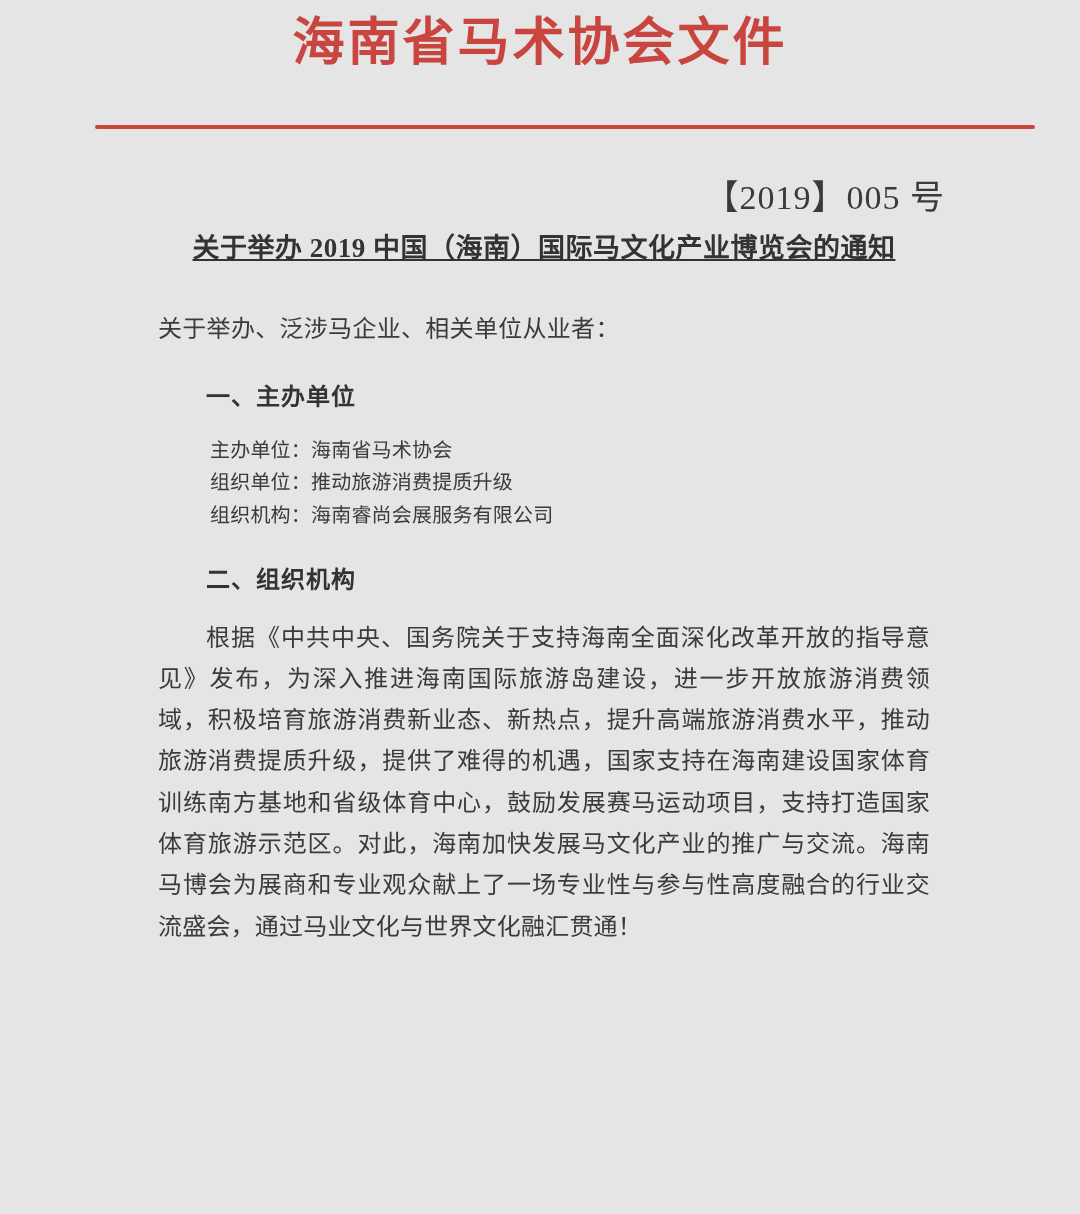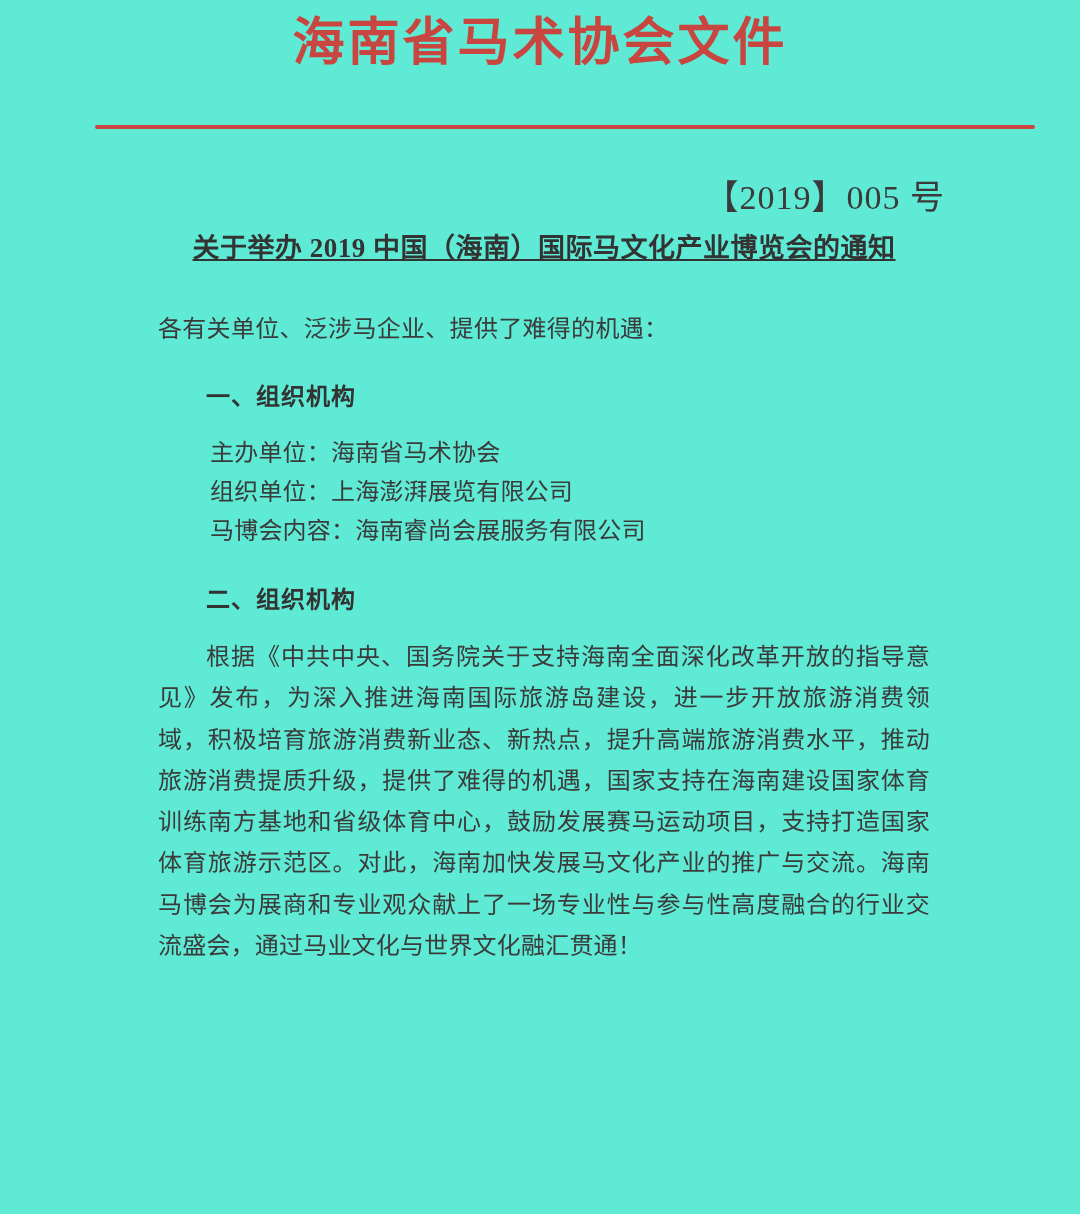--- a/index.html
+++ b/index.html
@@ -11,21 +11,21 @@
   body {
     font-family: "Liberation Serif", "DejaVu Serif", serif;
     color: #3b3b3b;
     -webkit-font-smoothing: antialiased;
   }
   .page {
     position: relative;
     width: 1080px;
     height: 1214px;
     margin: 0 auto;
-    background: #5eead4;
+    background: #e5e5e5;
     overflow: hidden;
     box-sizing: border-box;
   }
 
   
   .masthead {
     position: absolute;
     top: 0;
     left: 0;
     width: 1080px;
@@ -114,21 +114,21 @@
     color: #333333;
     letter-spacing: 1px;
   }
 
   .org-list {
     list-style: none;
     margin: 0 0 10px 0;
     padding: 0 0 0 52px;
   }
   .org-list li {
-    font-size: 24px;
+    font-size: 20px;
     line-height: 1.62;
     color: #3b3b3b;
     letter-spacing: 0.2px;
     white-space: nowrap;
   }
   .org-label { }
   .org-value { }
 </style>
 </head>
 <body>
@@ -139,30 +139,30 @@
     <div class="masthead-title">海南省马术协会文件</div>
     <div class="masthead-rule"></div>
   </div>
 
   <div class="doc-number">【2019】005 号</div>
 
   <div class="doc-body">
 
     <h1 class="doc-title">关于举办 2019 中国（海南）国际马文化产业博览会的通知</h1>
 
-    <p class="salutation">各有关单位、泛涉马企业、提供了难得的机遇：</p>
+    <p class="salutation">关于举办、泛涉马企业、相关单位从业者：</p>
 
 
 
-    <h2 class="section-heading">一、组织机构</h2>
+    <h2 class="section-heading">一、主办单位</h2>
 
     <ul class="org-list">
       <li><span class="org-label">主办单位：</span><span class="org-value">海南省马术协会</span></li>
-      <li><span class="org-label">组织单位：</span><span class="org-value">上海澎湃展览有限公司</span></li>
-      <li><span class="org-label">马博会内容：</span><span class="org-value">海南睿尚会展服务有限公司</span></li>
+      <li><span class="org-label">组织单位：</span><span class="org-value">推动旅游消费提质升级</span></li>
+      <li><span class="org-label">组织机构：</span><span class="org-value">海南睿尚会展服务有限公司</span></li>
     </ul>
 
     <h2 class="section-heading">二、组织机构</h2>
 
     <p class="para">根据《中共中央、国务院关于支持海南全面深化改革开放的指导意见》发布，为深入推进海南国际旅游岛建设，进一步开放旅游消费领域，积极培育旅游消费新业态、新热点，提升高端旅游消费水平，推动旅游消费提质升级，提供了难得的机遇，国家支持在海南建设国家体育训练南方基地和省级体育中心，鼓励发展赛马运动项目，支持打造国家体育旅游示范区。对此，海南加快发展马文化产业的推广与交流。海南马博会为展商和专业观众献上了一场专业性与参与性高度融合的行业交流盛会，通过马业文化与世界文化融汇贯通！</p>
 
   </div>
 </div>
 
 </body></html>

